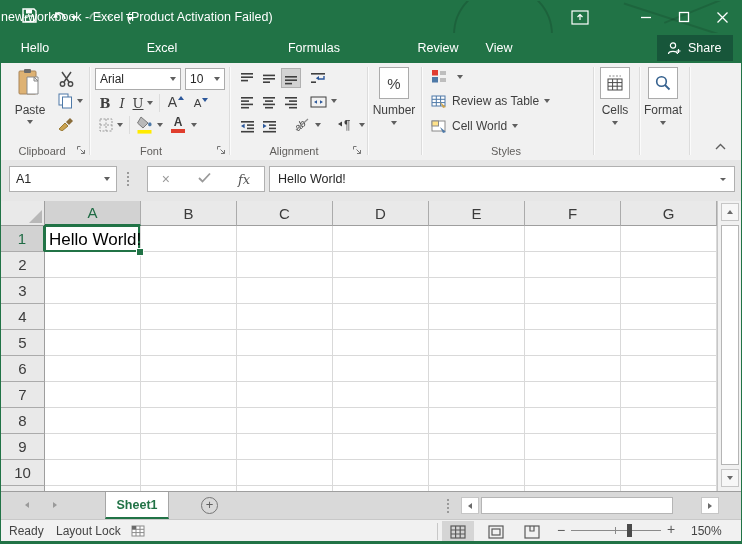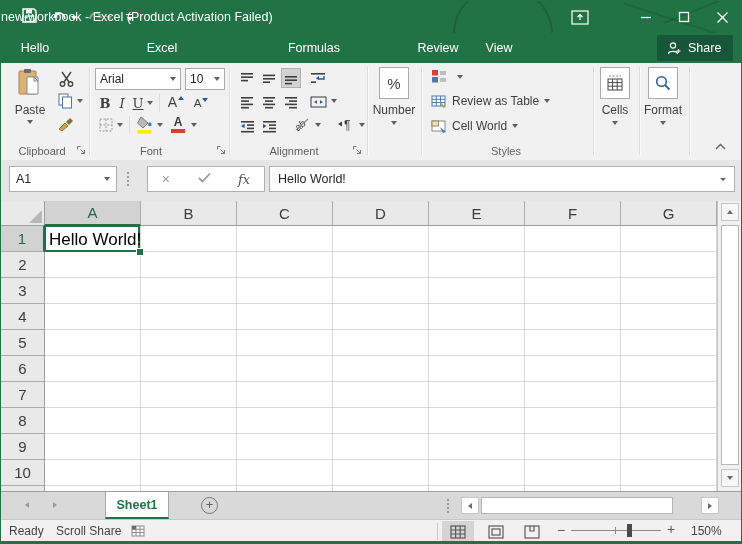--- a/index.html
+++ b/index.html
@@ -624,21 +624,21 @@
         <span class="tl" style="border-right-color:#6a6a6a;"></span>
       </div>
     <div style="position:absolute;left:480px;top:5px;width:192px;height:17px;background:#fff;border:1px solid #b5b5b5;box-sizing:border-box;"></div>
     <div class="sbtn" style="position:absolute;left:700px;top:5px;width:18px;height:17px;background:#fff;">
         <span class="trr" style="border-left-color:#6a6a6a;"></span>
       </div>
   </div>
 
   <div class="statusbar">
     <span style="position:absolute;left:8px;top:4px;">Ready</span>
-    <span style="position:absolute;left:55px;top:4px;">Scroll Share</span>
+    <span style="position:absolute;left:55px;top:4px;">Layout Lock</span>
     <span style="position:absolute;left:130px;top:4px;">
       <svg width="14" height="13" viewBox="0 0 14 13">
           <rect x="1" y="2" width="12" height="10" fill="#fff" stroke="#8a8a8a"></rect>
           <path d="M1 5.3 H13 M1 8.6 H13 M5 2 V12 M9 2 V12" stroke="#8a8a8a"></path>
           <rect x="1" y="2" width="4" height="3.3" fill="#6a6a6a"></rect>
         </svg>
     </span>
     <div style="position:absolute;left:436px;top:3px;width:1px;height:17px;background:#c8c8c8;"></div>
     <div class="viewbtn sel" style="left:441px;">
       <svg width="16" height="14" viewBox="0 0 16 14">

